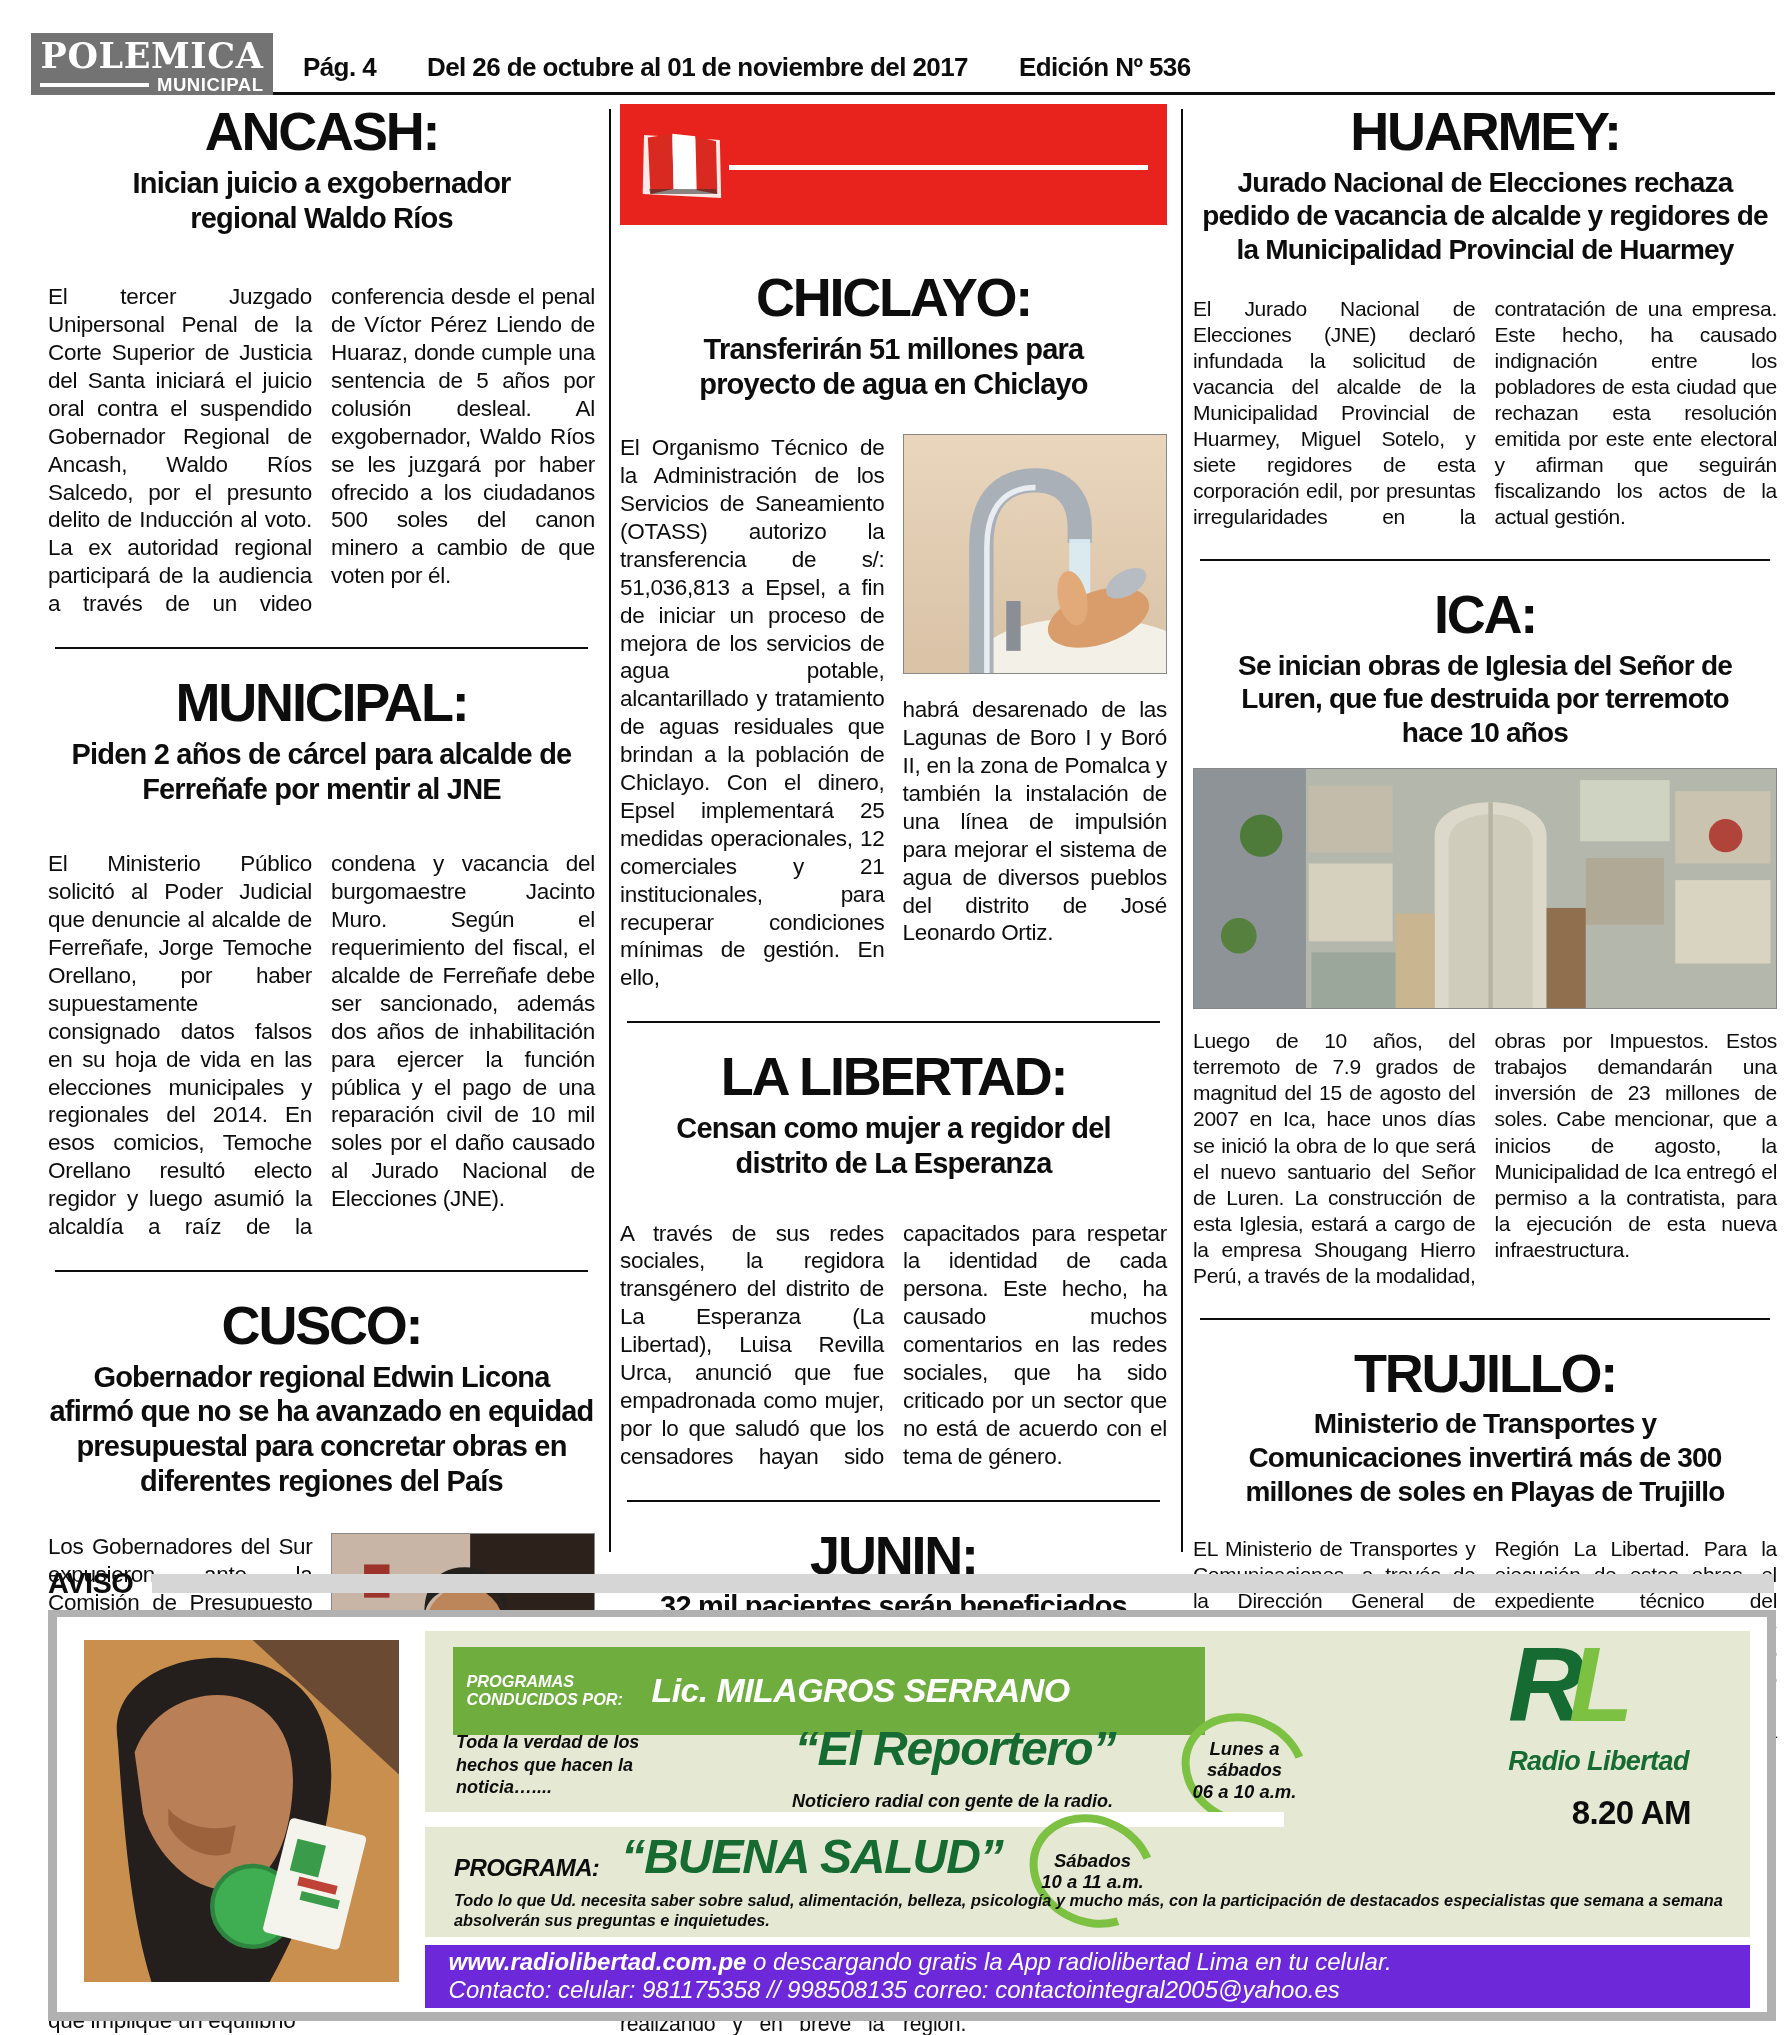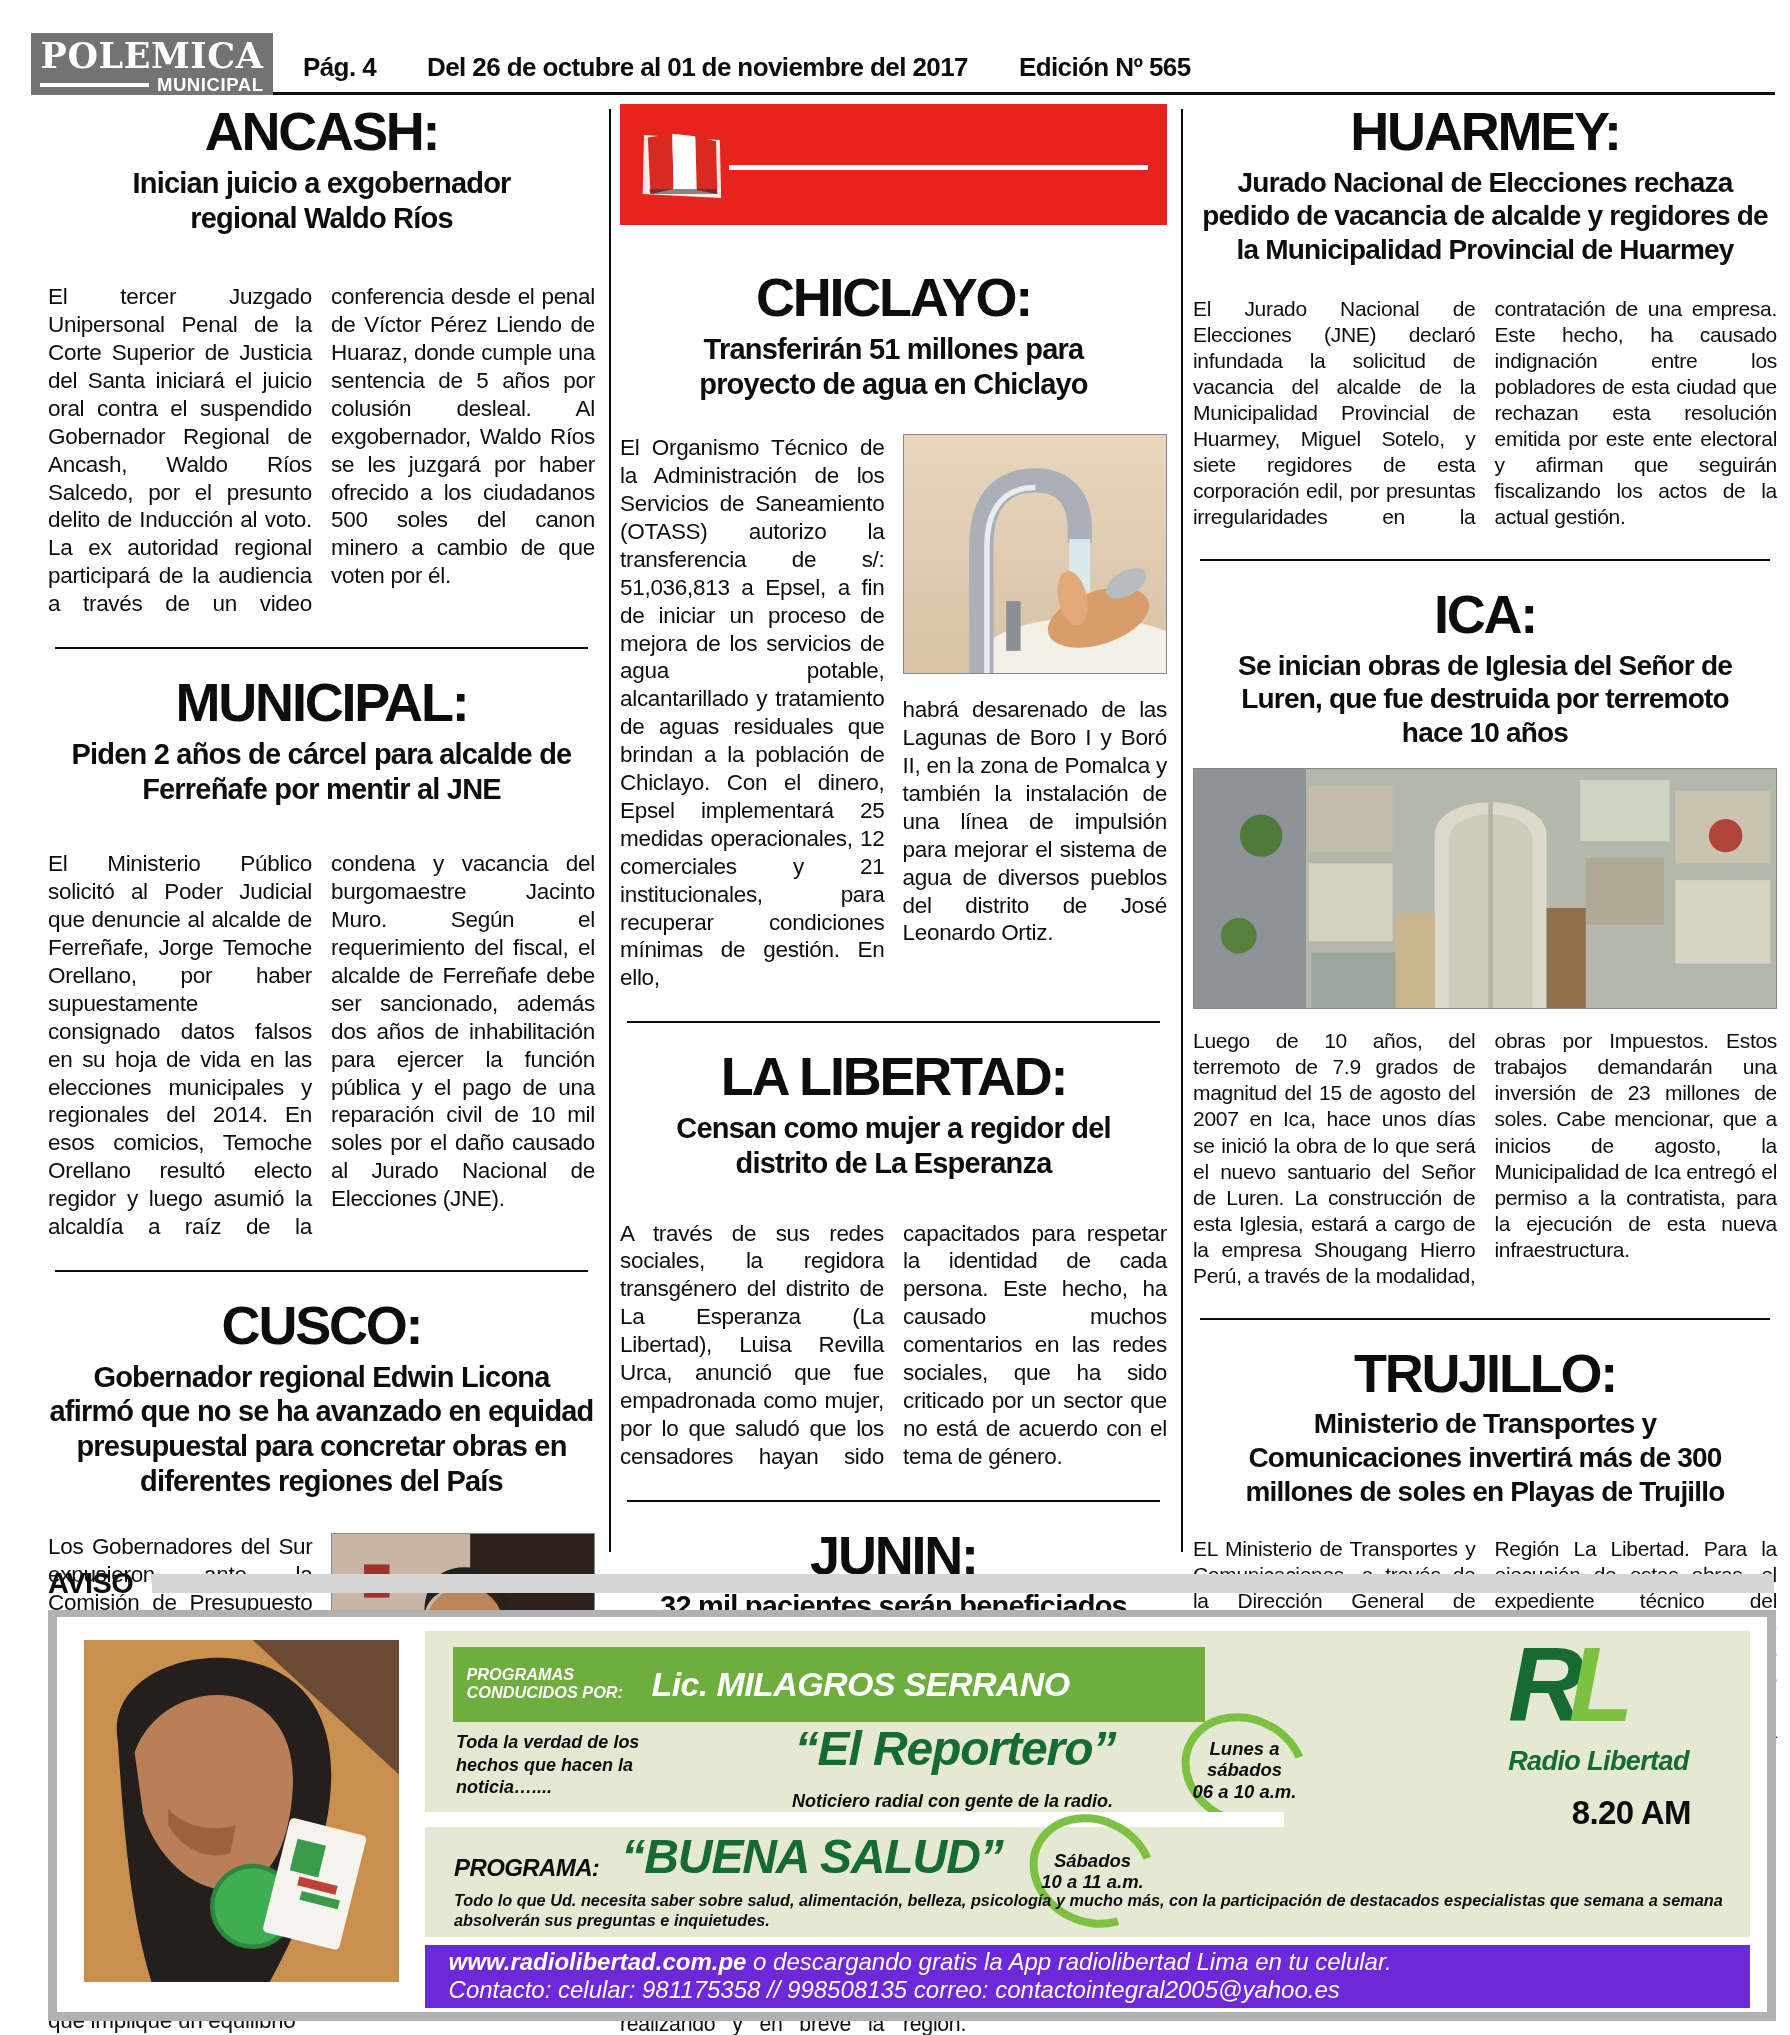--- a/index.html
+++ b/index.html
@@ -82,21 +82,21 @@
   .ad-panel { position:absolute; left:368px; top:14px; width:1325px; height:306px; background:#e5e8d3; }
   .ad-greenbar {
     position:absolute; left:368px; top:328px; width:1325px; height:63px; background:#6d28d9;
     color:#fff; font-style:italic; padding:3.4px 0 0 23.6px;
   }
   .ad-greenbar .l1 { font-size:24px; line-height:28px; }
   .ad-greenbar .l1 b { font-style:italic; }
   .ad-greenbar .l2 { font-size:24px; line-height:28px; }
 
   .ad-banner {
-    position:absolute; left:28px; top:15.7px; width:752px; height:75px; background:#6fae3e;
+    position:absolute; left:28px; top:15.7px; width:752px; height:88px; background:#6fae3e;
     display:flex; align-items:center; padding:0 13.5px; color:#fff;
   }
   .ad-banner-prefix {
     width:185px; font-size:16.3px; font-weight:bold; font-style:italic; line-height:1.1;
     text-transform:uppercase;
   }
   .ad-banner-host { font-size:34px; font-weight:bold; font-style:italic; letter-spacing:-0.6px; }
 
   .ad-tagline {
     position:absolute; left:31px; top:100px; width:225px;
@@ -149,21 +149,21 @@
 <div class="masthead">
   <div class="masthead-title">POLEMICA</div>
   <div class="masthead-bottom">
     <div class="masthead-underline"></div>
     <div class="masthead-subtitle">MUNICIPAL</div>
   </div>
 </div>
 <div class="header-info">
   <span>Pág. 4</span>
   <span>Del 26 de octubre al 01 de noviembre del 2017</span>
-  <span>Edición Nº 565</span>
+  <span>Edición Nº 536</span>
 </div>
 <div class="header-rule"></div>
 
 <div class="vrule" id="vrule1"></div>
 <div class="vrule" id="vrule2"></div>
 
 <div class="col" id="col1">
   <div class="article">
     <div class="city-heading">ANCASH:</div>
     <div class="sub-headline" style="padding:0 51px;">Inician juicio a exgobernador regional Waldo Ríos</div>

